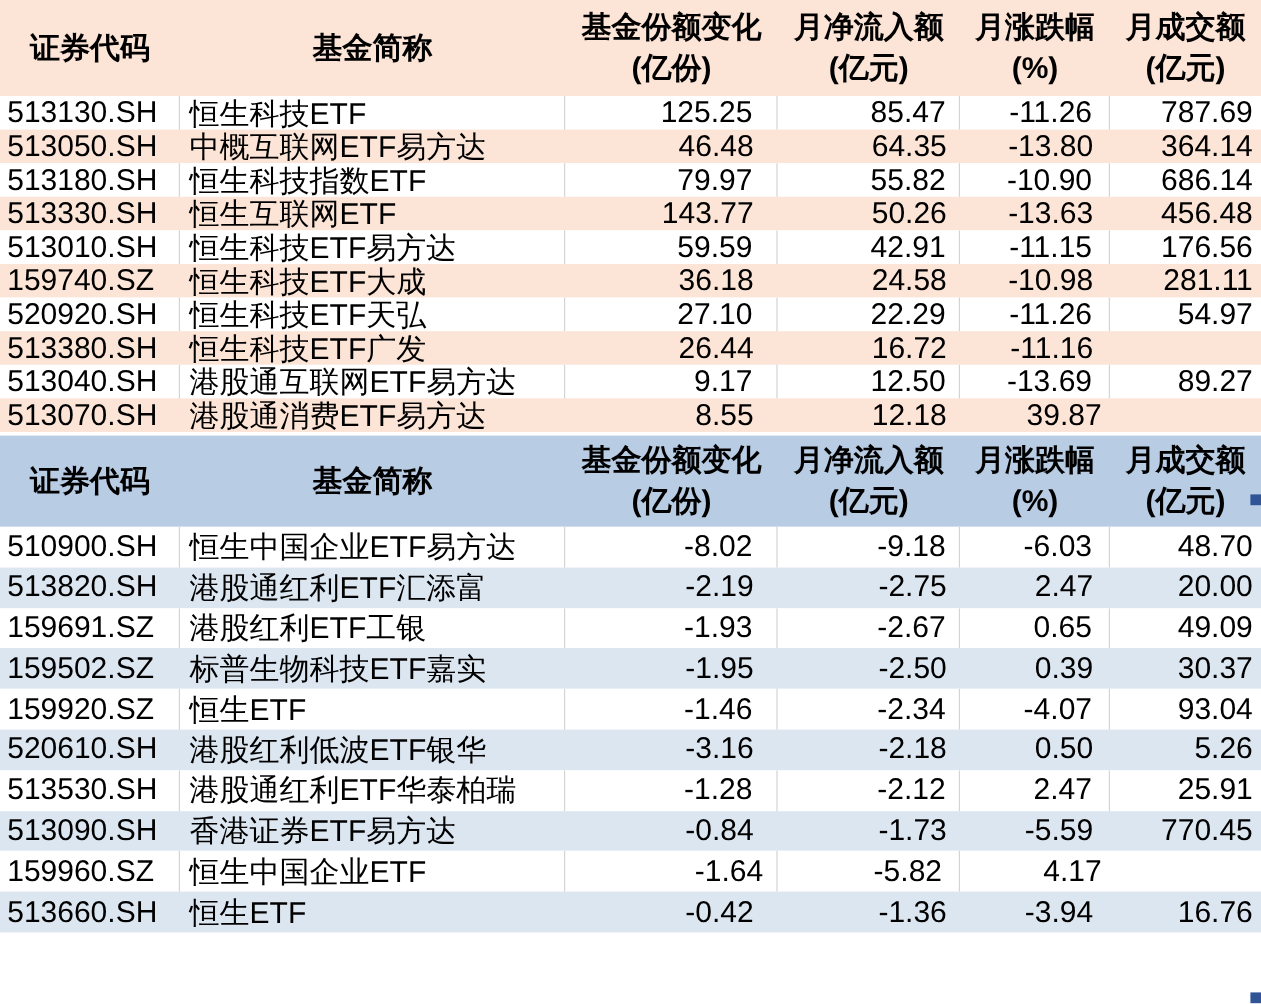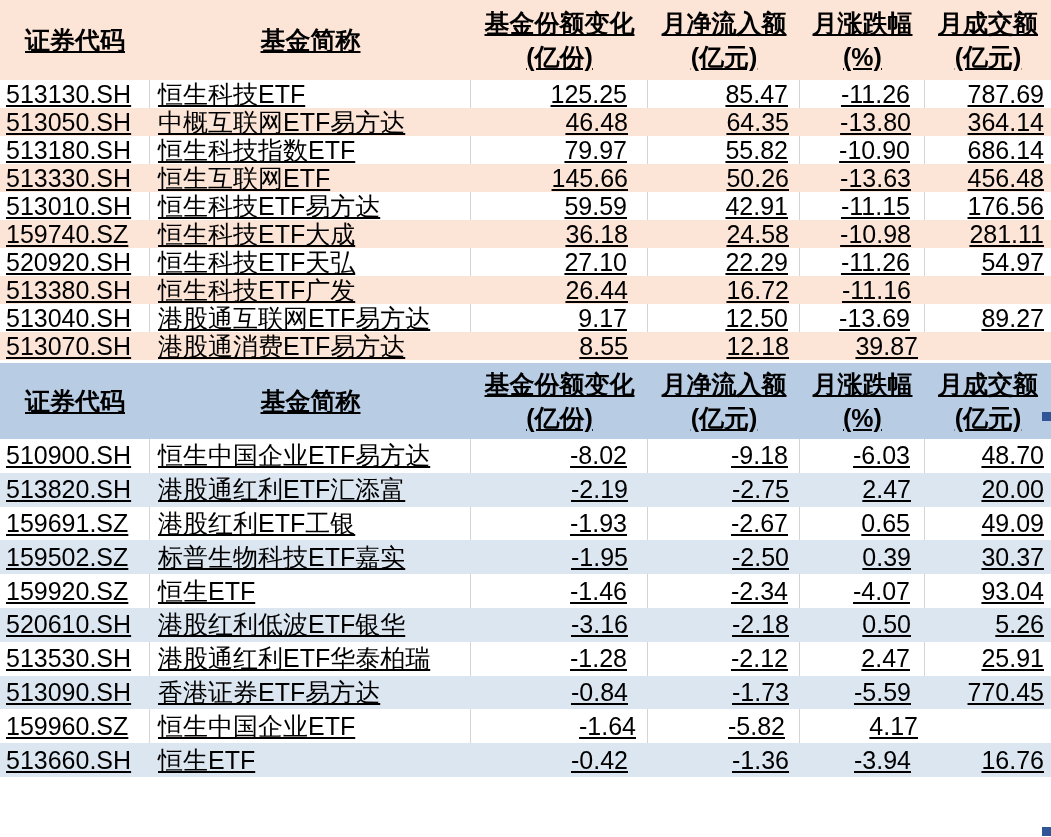--- a/index.html
+++ b/index.html
@@ -8,21 +8,20 @@
     position: relative;
     overflow: hidden;
     background: #ffffff;
     color: var(--text, #000);
     font-family: "Liberation Sans", "DejaVu Sans", sans-serif;
   }
   .fund-table { width: 1051px; }
   .hrow, .drow {
     display: grid;
     grid-template-columns: 150px 321px 177px 152px 125px 126px;
-    text-decoration: underline;
   }
   .hrow { background: var(--header-bg); font-weight: bold; }
   .t0 .hrow { height: 80px; }
   .t1 .hrow { height: 76px; }
   .hcell {
     display: flex; flex-direction: column;
     align-items: center; justify-content: center;
     font-size: 25px; line-height: 34px; white-space: nowrap;
   }
   .drow { background: #ffffff; }
@@ -96,21 +95,21 @@
       <div class="cell c0">513180.SH</div>
       <div class="cell c1">恒生科技指数ETF</div>
       <div class="cell c2">79.97</div>
       <div class="cell c3">55.82</div>
       <div class="cell c4">-10.90</div>
       <div class="cell c5">686.14</div>
     </div>
     <div class="drow alt">
       <div class="cell c0">513330.SH</div>
       <div class="cell c1">恒生互联网ETF</div>
-      <div class="cell c2">145.66</div>
+      <div class="cell c2">143.77</div>
       <div class="cell c3">50.26</div>
       <div class="cell c4">-13.63</div>
       <div class="cell c5">456.48</div>
     </div>
     <div class="drow">
       <div class="cell c0">513010.SH</div>
       <div class="cell c1">恒生科技ETF易方达</div>
       <div class="cell c2">59.59</div>
       <div class="cell c3">42.91</div>
       <div class="cell c4">-11.15</div>

